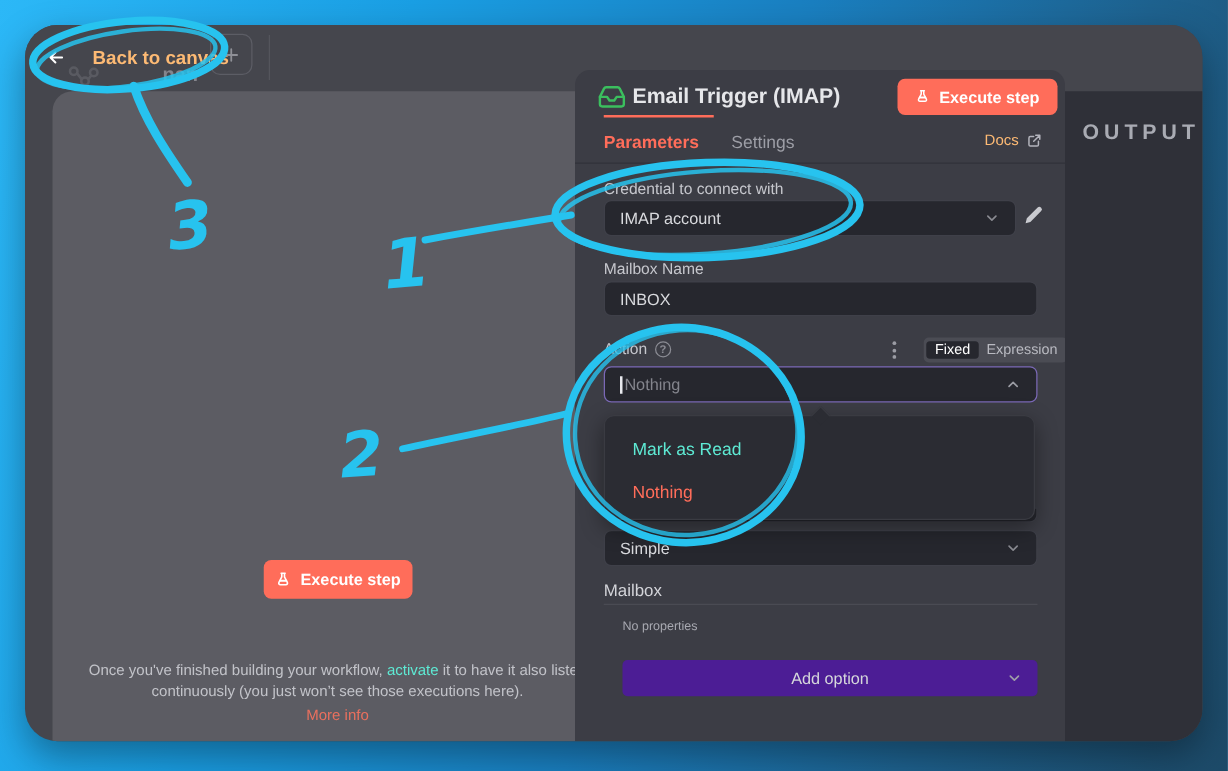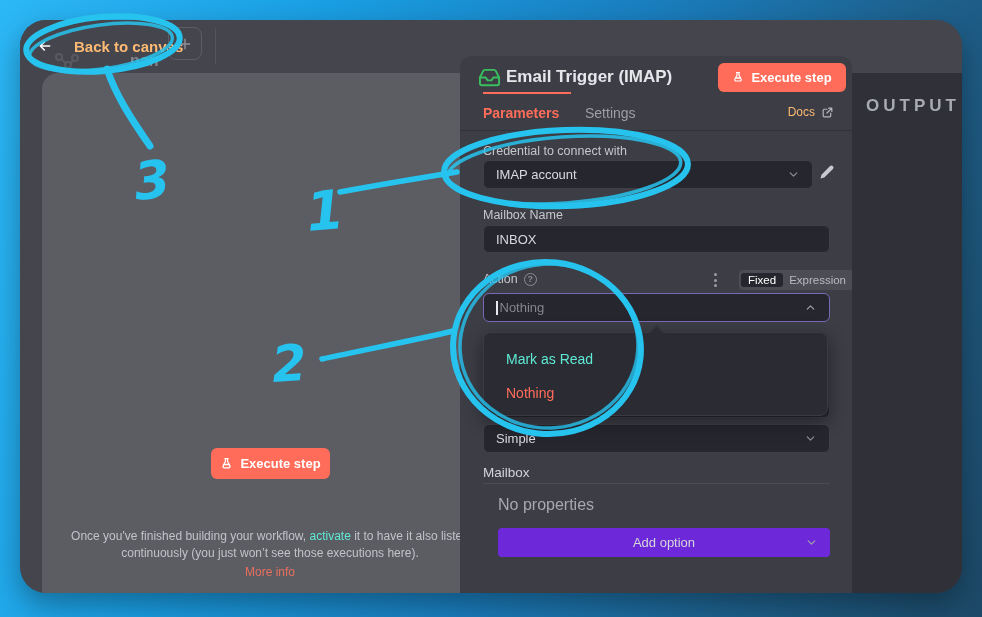--- a/index.html
+++ b/index.html
@@ -90,24 +90,24 @@
     box-shadow:0 6px 18px rgba(0,0,0,.4); z-index:5;
   }
   .dropdown-caret {
     position:absolute; left:167px; top:-6px; width:11px; height:11px; background:#2b2c33;
     border-left:1px solid #3a3b42; border-top:1px solid #3a3b42; transform:rotate(45deg);
   }
   .dd-option { position:absolute; left:22px; font-size:14px; cursor:pointer; }
   .dd-option-1 { top:18px; color:#5eead4; }
   .dd-option-2 { top:52px; color:#ff6d5a; }
   .options-hr { position:absolute; left:23px; top:427px; width:347px; height:1px; background:#4a4b53; }
-  .no-props { position:absolute; left:38px; top:440px; font-size:16px; color:#a7a8b0; }
+  .no-props { position:absolute; left:38px; top:440px; font-size:10px; color:#a7a8b0; }
   .add-option-btn {
     position:absolute; left:38px; top:472px; width:332px; height:29px;
-    background:#6d28d9; border:none; border-radius:4px; color:#d6d7db; font-size:13px;
+    background:#4c1d95; border:none; border-radius:4px; color:#d6d7db; font-size:13px;
     display:flex; align-items:center; justify-content:center; cursor:pointer;
   }
   .add-option-btn .chev { position:absolute; right:12px; }
   
   .output-panel { position:absolute; left:832px; top:53px; width:110px; height:520px; background:#2f3038; }
   .output-label { position:absolute; left:14px; top:23px; font-size:17px; font-weight:600; letter-spacing:4px; color:#a9abb3; }
   
   .annotation-layer { position:absolute; left:0; top:0; width:982px; height:617px; pointer-events:none; z-index:50; }
   .annotation-layer text {
     font-family:"DejaVu Sans",sans-serif; font-weight:bold; font-style:italic; fill:#27c3ef;

